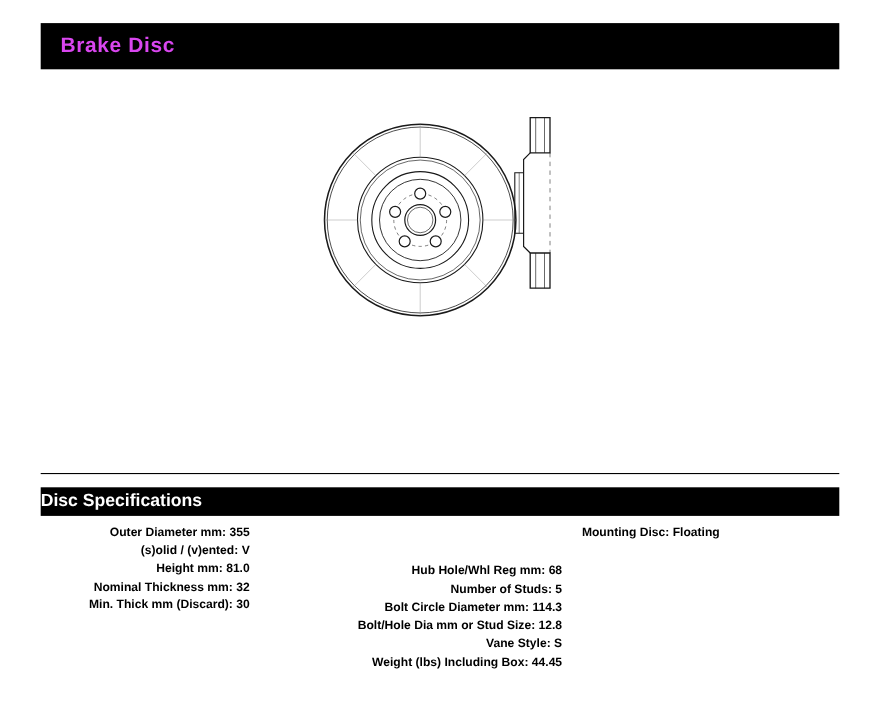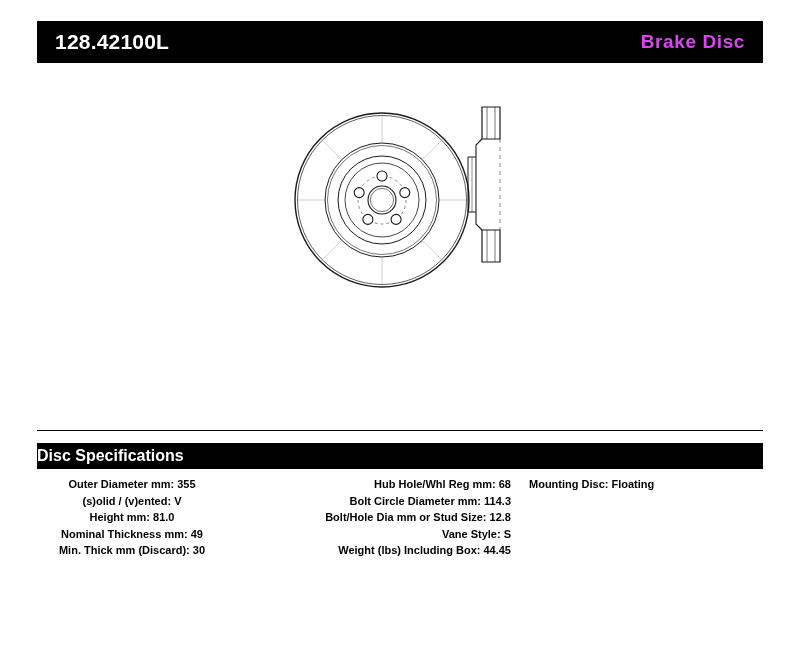--- a/index.html
+++ b/index.html
@@ -87,30 +87,30 @@
     font-weight: bold;
   }
   .specs-columns {
     display: flex;
     padding-top: 7px;
   }
   .spec-col {
     box-sizing: border-box;
   }
   .spec-col.col-1 { width: 242px; padding-right: 52px; }
-  .spec-col.col-2 { width: 242px; padding-right: 10px; }
+  .spec-col.col-2 { width: 242px; padding-right: 10px; margin-top: 35px; }
   .spec-col.col-3 { width: 242px; padding-left: 8px; }
 
   .spec-line {
     font-size: 11px;
     font-weight: bold;
     line-height: 16.5px;
     white-space: nowrap;
   }
-  .col-1 .spec-line { text-align: center; }
+  .col-1 .spec-line { text-align: right; }
   .col-2 .spec-line { text-align: right; }
   .col-3 .spec-line { text-align: left; }
 
   .note-row {
     margin-top: 16px;
     padding-left: 57px;
     font-size: 12px;
     font-weight: bold;
   }
 
@@ -123,21 +123,20 @@
     height: 1px;
     background: #000000;
   }
 </style>
 </head>
 <body>
 
 <div class="sheet">
 
   <div class="header-bar">
-    <div class="header-part-number">128.42100L</div>
     <div class="header-product-type">Brake Disc</div>
   </div>
 
   <div class="drawing-area">
 
     <div class="rotor-face-wrap">
       <svg width="190" height="190" viewBox="0 0 190 190">
         <g fill="none" stroke="#1a1a1a">
 
           <circle cx="95" cy="95" r="87" stroke-width="1.4" fill="#ffffff"></circle>
@@ -202,26 +201,27 @@
   <div class="bottom-rule"></div>
 
   <div class="specs-block">
     <div class="specs-title-bar">Disc Specifications</div>
 
     <div class="specs-columns">
       <div class="spec-col col-1">
         <div class="spec-line">Outer Diameter mm: 355</div>
         <div class="spec-line">(s)olid / (v)ented: V</div>
         <div class="spec-line">Height mm: 81.0</div>
-        <div class="spec-line">Nominal Thickness mm: 49</div>
+        <div class="spec-line">Nominal Thickness mm: 32</div>
         <div class="spec-line">Min. Thick mm (Discard): 30</div>
       </div>
 
       <div class="spec-col col-2">
         <div class="spec-line">Hub Hole/Whl Reg mm: 68</div>
+        <div class="spec-line">Number of Studs: 5</div>
         <div class="spec-line">Bolt Circle Diameter mm: 114.3</div>
         <div class="spec-line">Bolt/Hole Dia mm or Stud Size: 12.8</div>
         <div class="spec-line">Vane Style: S</div>
         <div class="spec-line">Weight (lbs) Including Box: 44.45</div>
       </div>
 
       <div class="spec-col col-3">
         <div class="spec-line">Mounting Disc: Floating</div>
       </div>
     </div>

